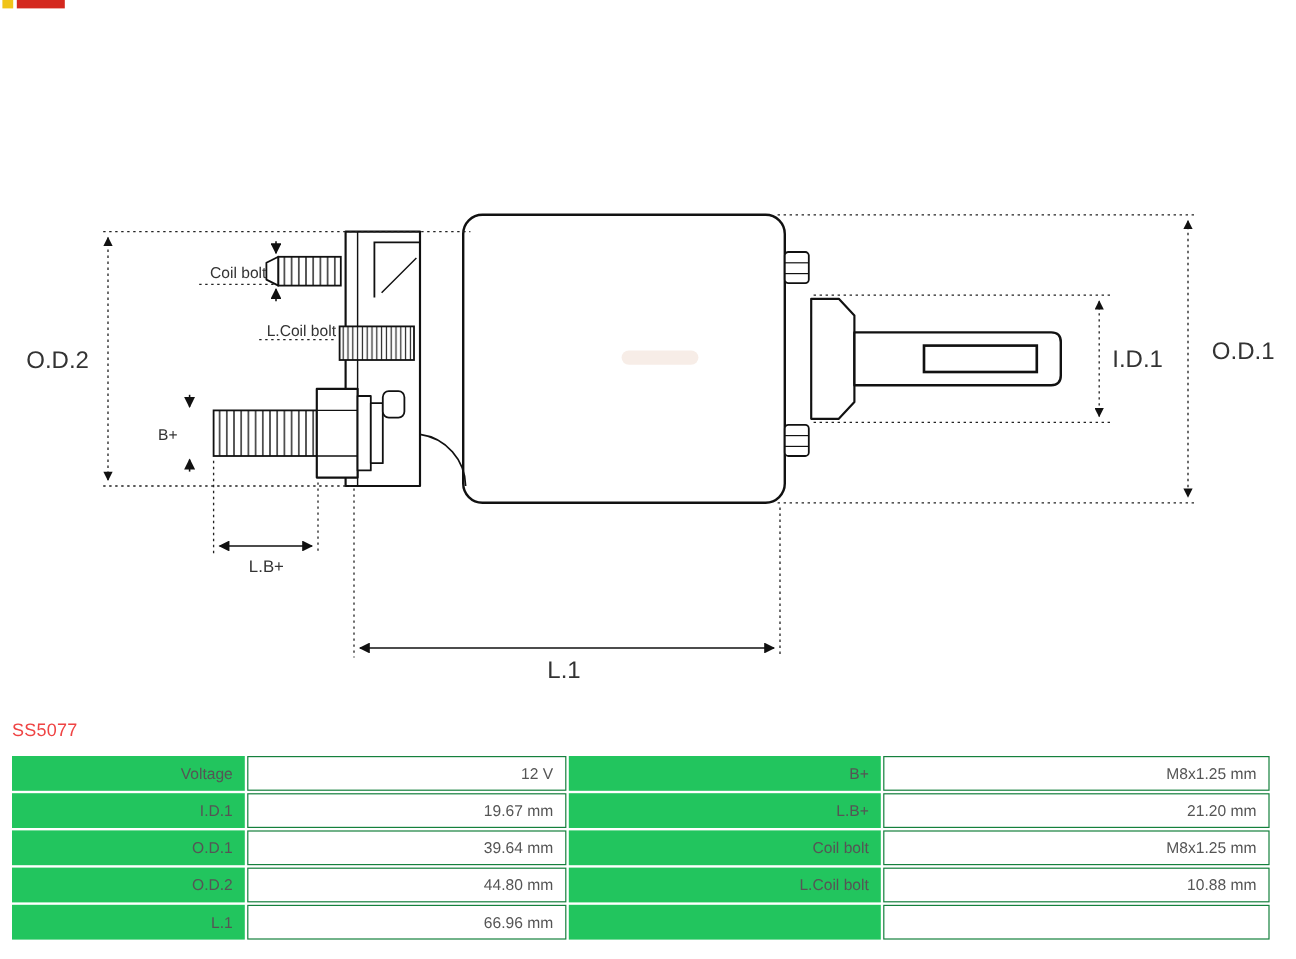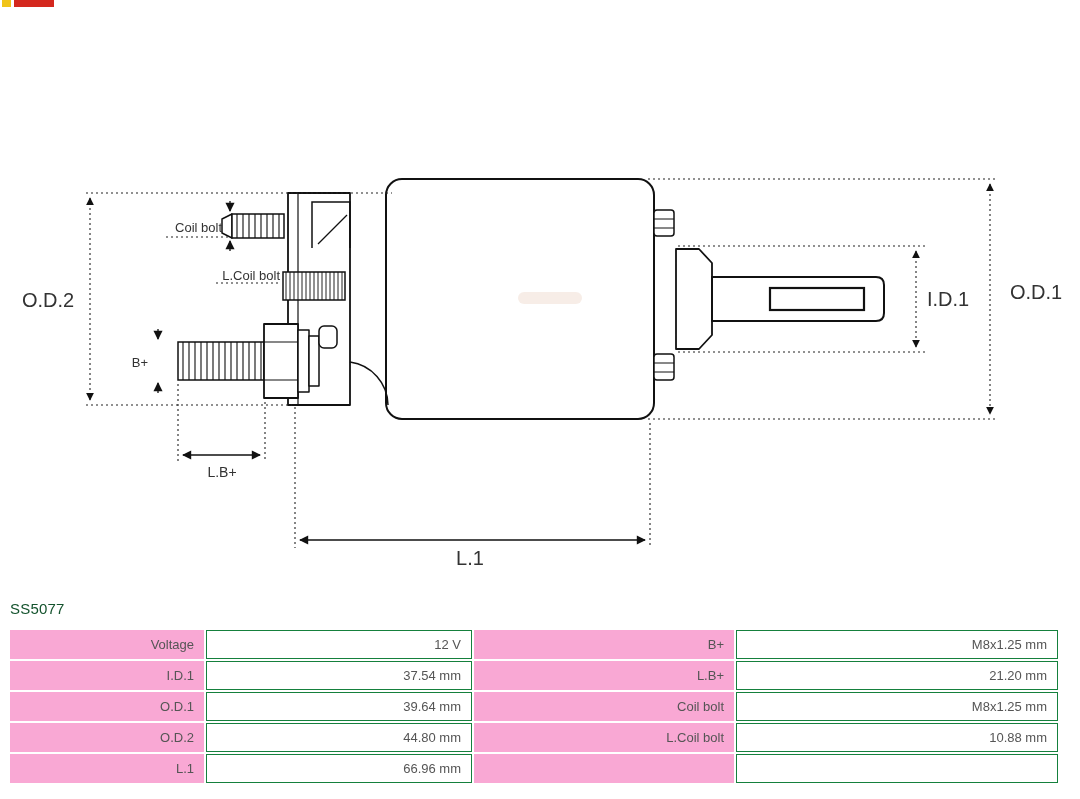--- a/index.html
+++ b/index.html
@@ -23,39 +23,39 @@
 
   .dln { stroke: #222; stroke-width: 1.1; stroke-dasharray: 2 3; fill: none; }
   .sln { stroke: #111; stroke-width: 1.3; fill: none; }
   .part { stroke: #111; fill: #ffffff; stroke-linejoin: round; }
   .dim-label    { font-family: "Liberation Sans", sans-serif; font-size: 20px; fill: #333; }
   .dim-label-sm { font-family: "Liberation Sans", sans-serif; font-size: 13px; fill: #333; }
   .dim-label-md { font-family: "Liberation Sans", sans-serif; font-size: 14px; fill: #333; }
 
   .part-number {
     position: absolute; top: 600px; left: 10px;
-    font-size: 15px; color: #14532d; letter-spacing: 0.2px;
+    font-size: 15px; color: #ef4444; letter-spacing: 0.2px;
   }
 
   .spec-table-wrap { position: absolute; top: 628px; left: 8px; }
   table.spec {
     border-collapse: separate;
     border-spacing: 2px;
     table-layout: fixed;
     width: 1050px;
     font-size: 13px; color: #555;
   }
   table.spec td {
     height: 29px;
     padding: 0 10px;
     text-align: right;
     vertical-align: middle;
     overflow: hidden; white-space: nowrap;
   }
-  td.lbl { background: #f9a8d4; }
+  td.lbl { background: #22c55e; }
   td.val { background: #ffffff; border: 1px solid #15803d; }
 </style>
 </head>
 <body>
 
 <div class="logo-fragment">
   <span class="chip-yellow"></span>
   <span class="chip-red"></span>
 </div>
 
@@ -179,21 +179,21 @@
     </colgroup>
     <tbody>
       <tr>
         <td class="lbl">Voltage</td>
         <td class="val">12 V</td>
         <td class="lbl">B+</td>
         <td class="val">M8x1.25 mm</td>
       </tr>
       <tr>
         <td class="lbl">I.D.1</td>
-        <td class="val">37.54 mm</td>
+        <td class="val">19.67 mm</td>
         <td class="lbl">L.B+</td>
         <td class="val">21.20 mm</td>
       </tr>
       <tr>
         <td class="lbl">O.D.1</td>
         <td class="val">39.64 mm</td>
         <td class="lbl">Coil bolt</td>
         <td class="val">M8x1.25 mm</td>
       </tr>
       <tr>

